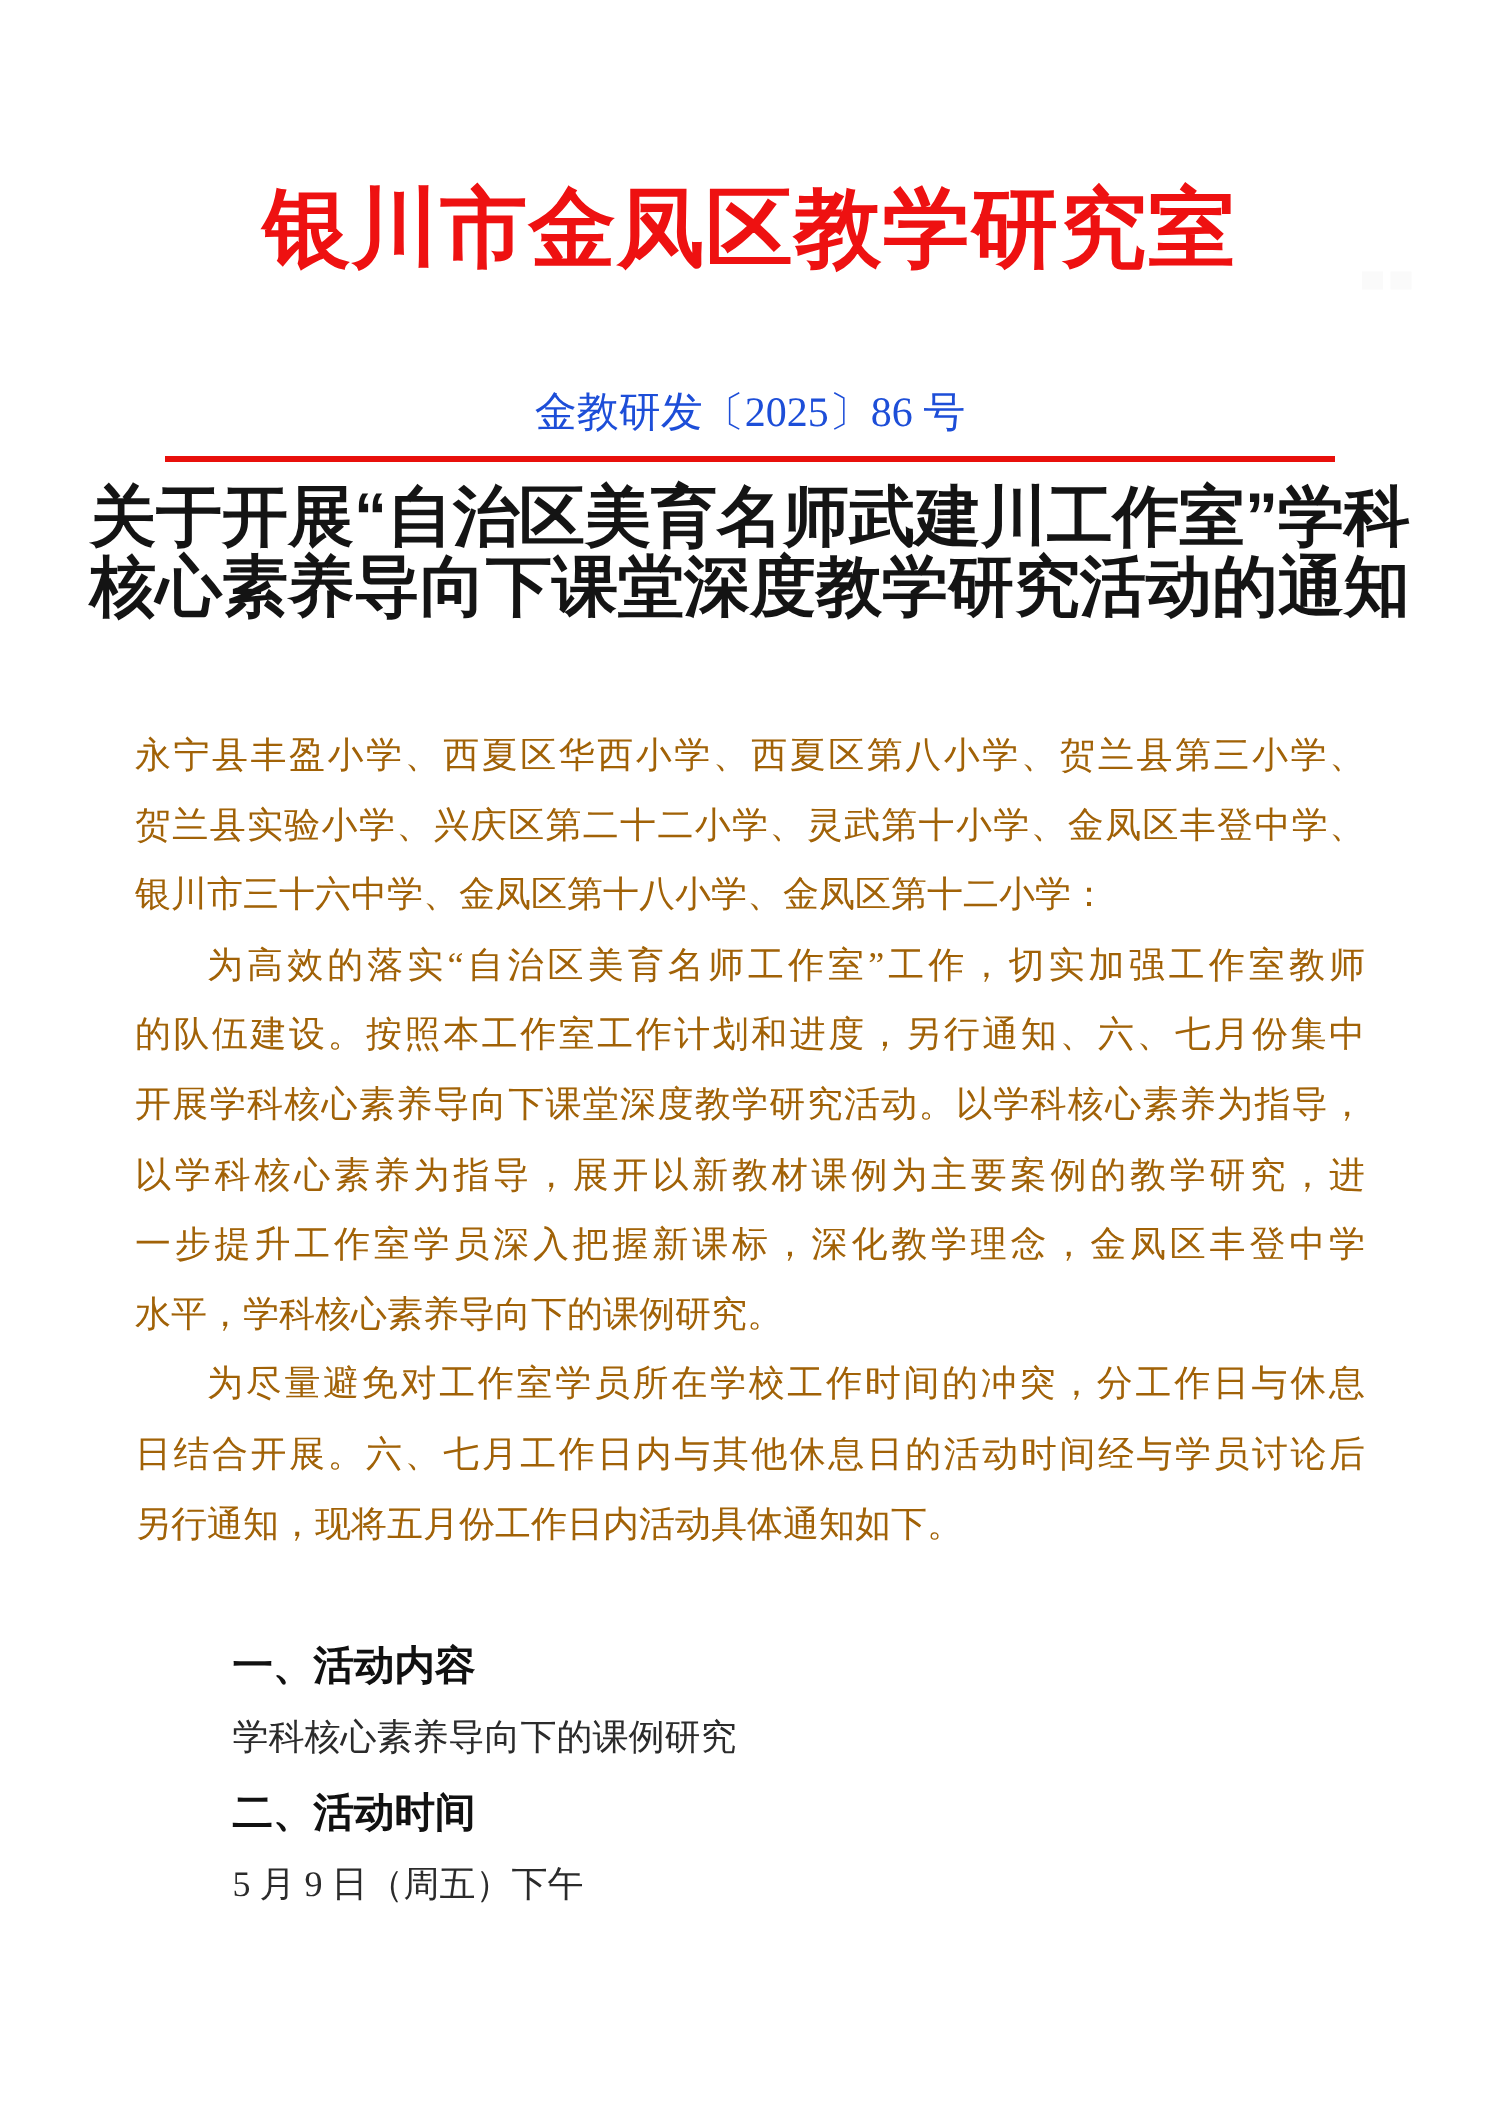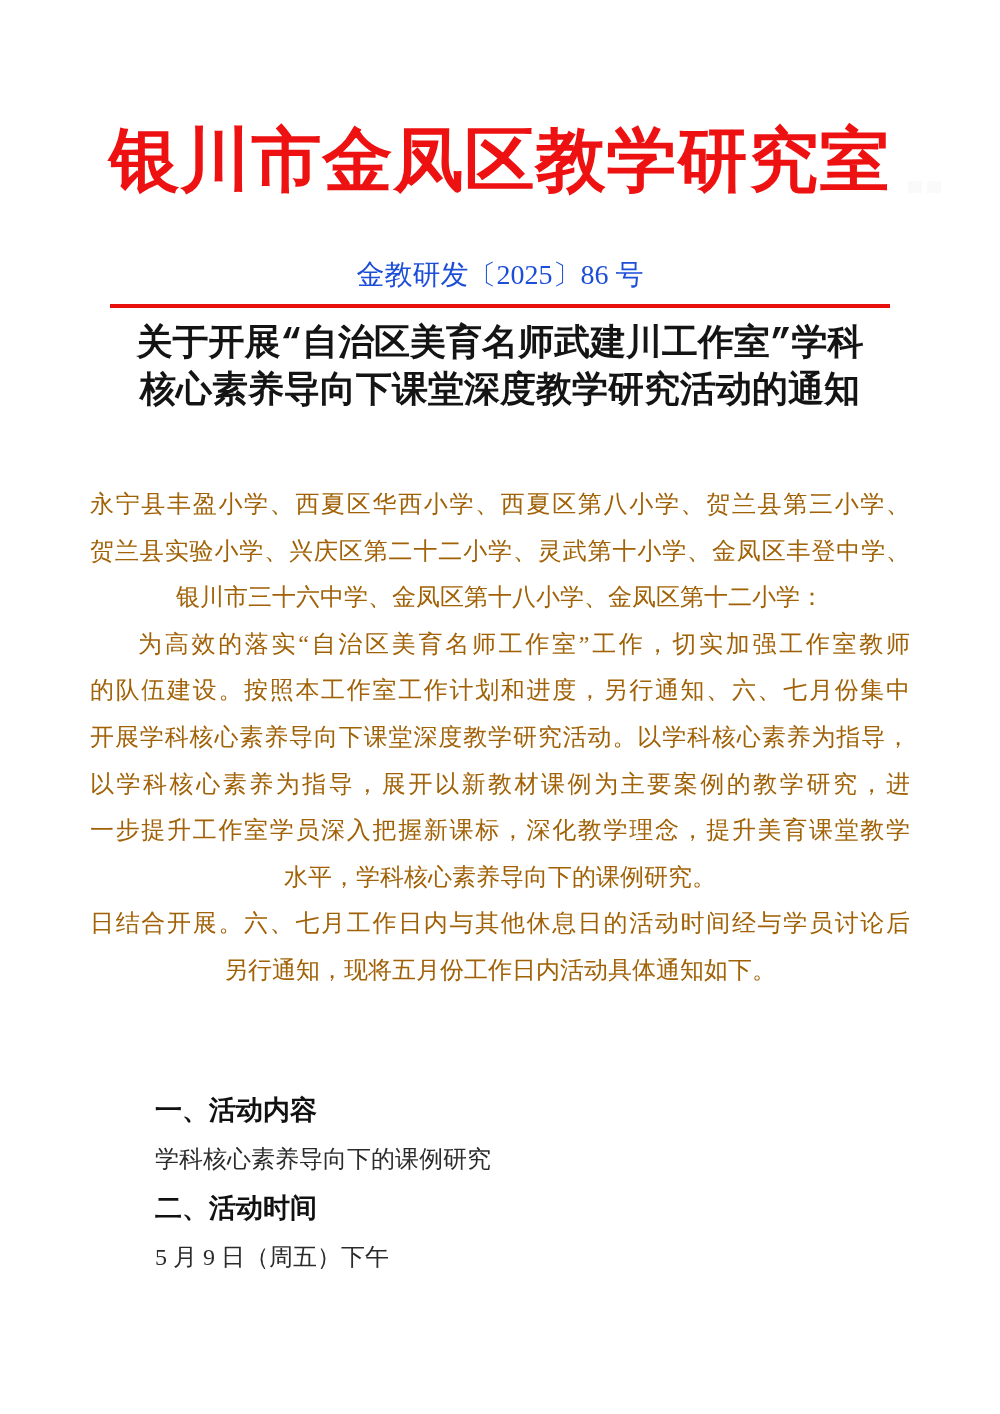--- a/index.html
+++ b/index.html
@@ -13,21 +13,21 @@
     font-family: "Liberation Serif", "DejaVu Serif", serif;
   }
   .org-title {
     position: absolute;
     top: 114px;
     left: 0;
     width: 100%;
     text-align: center;
     font-family: "Liberation Sans", "DejaVu Sans", sans-serif;
     font-weight: bold;
-    font-size: 70px;
+    font-size: 58px;
     letter-spacing: 1px;
     color: #ee1111;
     white-space: nowrap;
   }
   .doc-number {
     position: absolute;
     top: 256px;
     left: 0;
     width: 100%;
     text-align: center;
@@ -42,36 +42,36 @@
     width: 780px;
     height: 4px;
     background: #e8100c;
   }
   .doc-title {
     position: absolute;
     top: 321px;
     left: 0;
     width: 100%;
     text-align: center;
-    font-family: Liberation Mono, monospace;
+    font-family: Liberation Sans, sans-serif;
     font-weight: bold;
-    font-size: 36px;
+    font-size: 44px;
     line-height: 47px;
     color: #141414;
   }
   .body-block {
     position: absolute;
     left: 90px;
     top: 481px;
     width: 820px;
     font-size: 24px;
     line-height: 46.6px;
     color: #a16207;
   }
-  .body-block .line { height: 46.6px; white-space: nowrap; overflow: visible; text-align: center; }
+  .body-block .line { height: 46.6px; white-space: nowrap; overflow: visible; }
   .body-block .line.justify {
     white-space: normal;
     text-align: justify;
     text-align-last: justify;
   }
   .sections-block {
     position: absolute;
     left: 102px;
     top: 1086px;
     width: 820px;
@@ -110,22 +110,23 @@
   </div>
 
   <div class="body-block">
       <div class="line justify">永宁县丰盈小学、西夏区华西小学、西夏区第八小学、贺兰县第三小学、</div>
       <div class="line justify">贺兰县实验小学、兴庆区第二十二小学、灵武第十小学、金凤区丰登中学、</div>
       <div class="line">银川市三十六中学、金凤区第十八小学、金凤区第十二小学：</div>
       <div class="line justify" style="text-indent: 2em;">为高效的落实“自治区美育名师工作室”工作，切实加强工作室教师</div>
       <div class="line justify">的队伍建设。按照本工作室工作计划和进度，另行通知、六、七月份集中</div>
       <div class="line justify">开展学科核心素养导向下课堂深度教学研究活动。以学科核心素养为指导，</div>
       <div class="line justify">以学科核心素养为指导，展开以新教材课例为主要案例的教学研究，进</div>
-      <div class="line justify">一步提升工作室学员深入把握新课标，深化教学理念，提升美育课堂教学</div>
+      <div class="line justify">一步提升工作室学员深入把握新课标，深化教学理念，金凤区丰登中学</div>
       <div class="line">水平，学科核心素养导向下的课例研究。</div>
+      <div class="line justify" style="text-indent: 2em;">为尽量避免对工作室学员所在学校工作时间的冲突，分工作日与休息</div>
       <div class="line justify">日结合开展。六、七月工作日内与其他休息日的活动时间经与学员讨论后</div>
       <div class="line">另行通知，现将五月份工作日内活动具体通知如下。</div>
     </div>
 
   <div class="sections-block">
       <div class="line bold-head">一、活动内容</div>
       <div class="line">学科核心素养导向下的课例研究</div>
       <div class="line bold-head">二、活动时间</div>
       <div class="line">5 月 9 日（周五）下午</div>
     </div>

